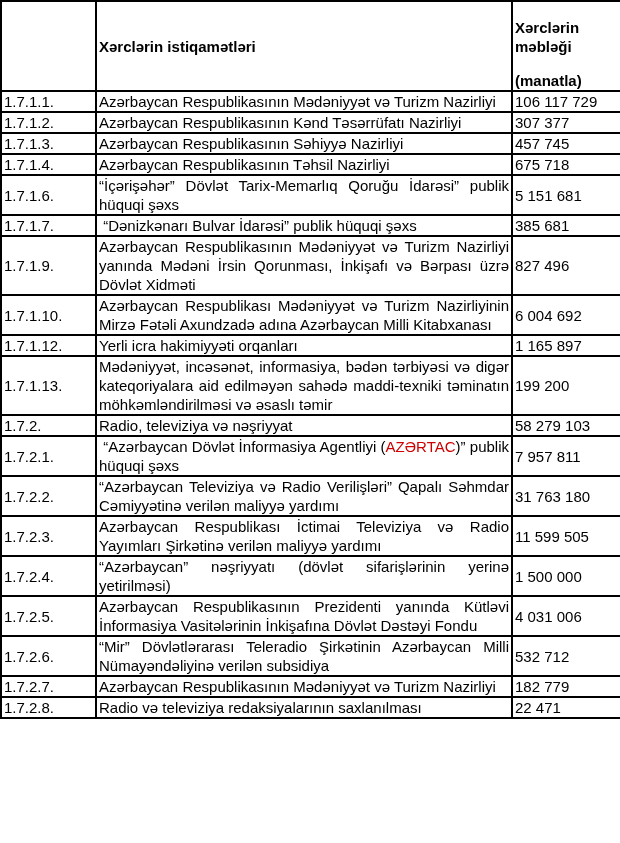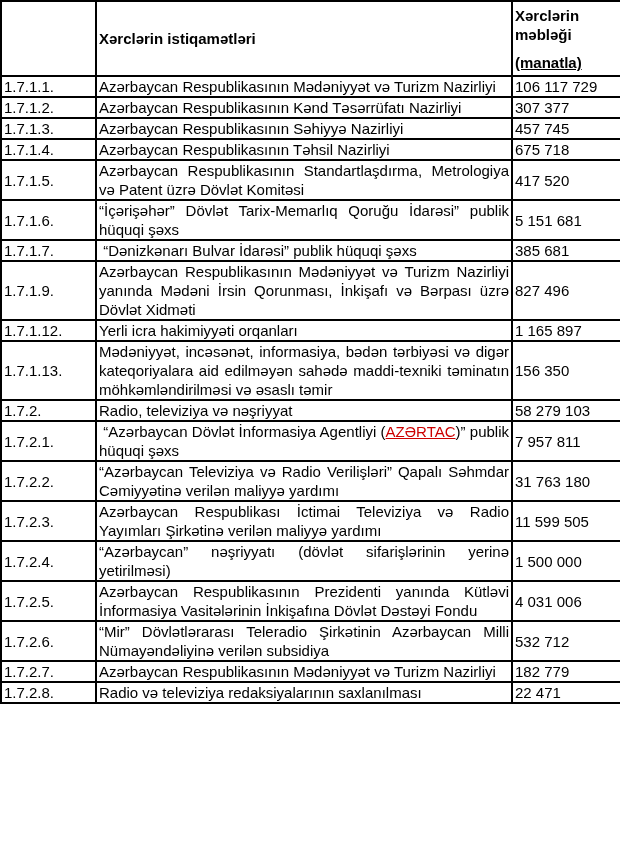--- a/index.html
+++ b/index.html
@@ -27,22 +27,22 @@
     line-height: 19px;
     vertical-align: middle;
     padding: 0 2px;
     overflow: hidden;
     word-wrap: break-word;
   }
   thead td { font-weight: bold; }
   thead tr { height: 75px; }
   td.desc { text-align: justify; text-justify: inter-word; }
   td.amount { white-space: nowrap; text-align: left; margin-left: 30px; }
-  td.amount-h { vertical-align: top; padding-top: 4px; }
-  .unit { margin-top: 9px; text-decoration: underline; }
+  td.amount-h { vertical-align: top; padding-top: 16px; }
+  .unit { margin-top: 15px; }
   tr.bold td { font-weight: normal; }
   td.code { text-align: left; }
 </style>
 </head>
 <body>
 
 <table>
   <colgroup>
     <col class="c1">
     <col class="c2">
@@ -73,57 +73,57 @@
         <td class="code">1.7.1.3.</td>
         <td class="desc"><span>Azərbaycan Respublikasının Səhiyyə Nazirliyi</span></td>
         <td class="amount">457 745</td>
       </tr>
       <tr>
         <td class="code">1.7.1.4.</td>
         <td class="desc"><span>Azərbaycan Respublikasının Təhsil Nazirliyi</span></td>
         <td class="amount">675 718</td>
       </tr>
       <tr>
-        <td class="code">1.7.1.5.</td>
-        <td class="desc"><span>Azərbaycan Respublikasının Standartlaşdırma, Metrologiya və Patent üzrə Dövlət Komitəsi</span></td>
-        <td class="amount">417 520</td>
-      </tr>
-      <tr>
         <td class="code">1.7.1.6.</td>
         <td class="desc"><span>“İçərişəhər” Dövlət Tarix-Memarlıq Qoruğu İdarəsi” publik hüquqi şəxs</span></td>
         <td class="amount">5 151 681</td>
       </tr>
       <tr>
         <td class="code">1.7.1.7.</td>
         <td class="desc"><span>&nbsp;“Dənizkənarı Bulvar İdarəsi” publik hüquqi şəxs</span></td>
         <td class="amount">385 681</td>
       </tr>
       <tr>
         <td class="code">1.7.1.9.</td>
         <td class="desc"><span>Azərbaycan Respublikasının Mədəniyyət və Turizm Nazirliyi yanında Mədəni İrsin Qorunması, İnkişafı və Bərpası üzrə Dövlət Xidməti</span></td>
         <td class="amount">827 496</td>
       </tr>
       <tr>
+        <td class="code">1.7.1.10.</td>
+        <td class="desc"><span>Azərbaycan Respublikası Mədəniyyət və Turizm Nazirliyinin Mirzə Fətəli Axundzadə adına Azərbaycan Milli Kitabxanası</span></td>
+        <td class="amount">6 004 692</td>
+      </tr>
+      <tr>
         <td class="code">1.7.1.12.</td>
         <td class="desc"><span>Yerli icra hakimiyyəti orqanları</span></td>
         <td class="amount">1 165 897</td>
       </tr>
       <tr>
         <td class="code">1.7.1.13.</td>
         <td class="desc"><span>Mədəniyyət, incəsənət, informasiya, bədən tərbiyəsi və digər kateqoriyalara aid edilməyən sahədə maddi-texniki təminatın möhkəmləndirilməsi və əsaslı təmir</span></td>
-        <td class="amount">156 350</td>
+        <td class="amount">199 200</td>
       </tr>
       <tr class="bold">
         <td class="code">1.7.2.</td>
         <td class="desc"><span>Radio, televiziya və nəşriyyat</span></td>
         <td class="amount">58 279 103</td>
       </tr>
       <tr>
         <td class="code">1.7.2.1.</td>
-        <td class="desc"><span>&nbsp;“Azərbaycan Dövlət İnformasiya Agentliyi (</span><span style="color: rgb(204, 0, 0); text-decoration: underline;">AZƏRTAC</span><span>)” publik hüquqi şəxs</span></td>
+        <td class="desc"><span>&nbsp;“Azərbaycan Dövlət İnformasiya Agentliyi (</span><span style="color: rgb(204, 0, 0);">AZƏRTAC</span><span>)” publik hüquqi şəxs</span></td>
         <td class="amount">7 957 811</td>
       </tr>
       <tr>
         <td class="code">1.7.2.2.</td>
         <td class="desc"><span>“Azərbaycan Televiziya və Radio Verilişləri” Qapalı Səhmdar Cəmiyyətinə verilən maliyyə yardımı</span></td>
         <td class="amount">31 763 180</td>
       </tr>
       <tr>
         <td class="code">1.7.2.3.</td>
         <td class="desc"><span>Azərbaycan Respublikası İctimai Televiziya və Radio Yayımları Şirkətinə verilən maliyyə yardımı</span></td>

